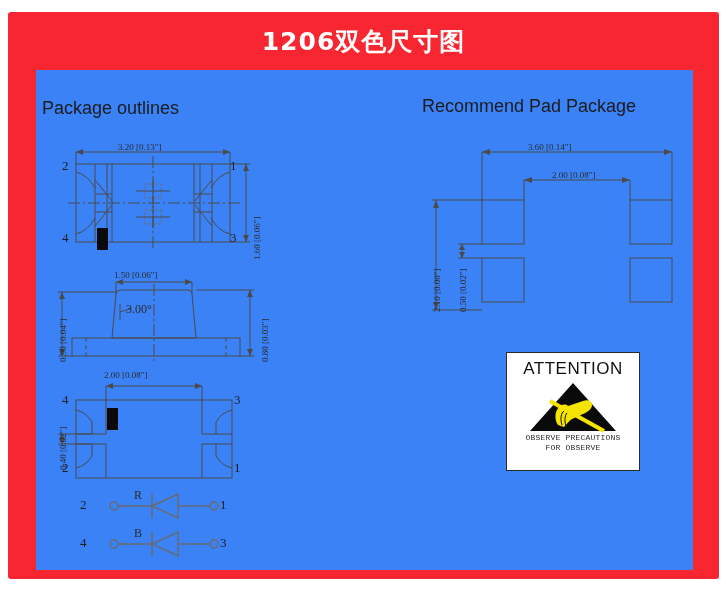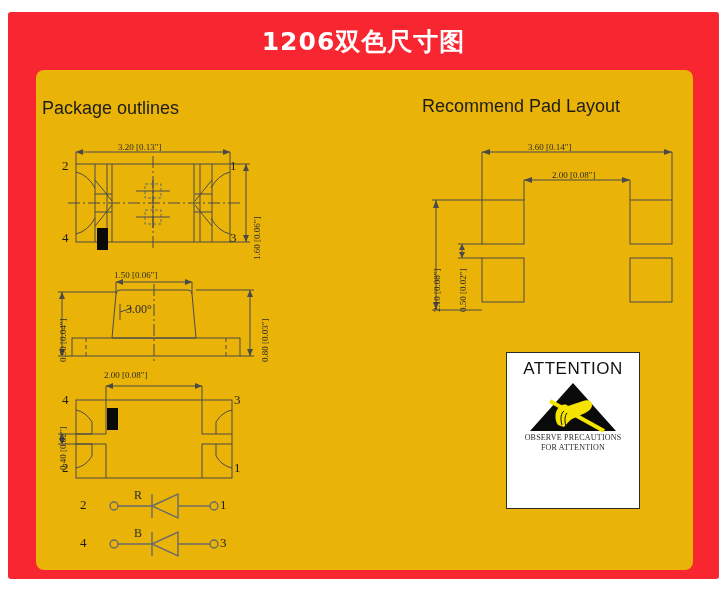--- a/index.html
+++ b/index.html
@@ -35,23 +35,22 @@
     letter-spacing:1px;
     font-family:"DejaVu Sans", sans-serif;
     line-height:1;
     white-space:nowrap;
   }
   
   .sheet{
     position:absolute;
     left:36px; top:70px;
     width:657px; height:500px;
-    background:#eab308;
+    background:#3b82f6;
     overflow:hidden;
-    border-radius:8px;
   }
   .panel-heading{
     position:absolute;
     font-size:18px;
     color:#1c1c1c;
     font-family:"Liberation Sans", sans-serif;
     white-space:nowrap;
   }
   
   .dtext{
@@ -84,21 +83,21 @@
     align-items:center;
   }
   .esd-title{
     font-family:"Liberation Sans", sans-serif;
     font-size:17px;
     color:#111;
     letter-spacing:.5px;
     margin-top:6px;
   }
   .esd-sub{
-    font-family:Liberation Serif, serif;
+    font-family:Liberation Mono, monospace;
     font-size:8px;
     color:#2b2b2b;
     text-align:center;
     line-height:1.25;
     letter-spacing:.2px;
   }
   .esd-main{
     font-family:"Liberation Sans", sans-serif;
     font-size:11px;
     color:#111;
@@ -299,21 +298,21 @@
 
       <div class="pin" style="left:44px; top:427px;">2</div>
       <div class="dtext" style="left:98px; top:418px; font-size:12px;">R</div>
       <div class="pin" style="left:184px; top:427px;">1</div>
 
       <div class="pin" style="left:44px; top:465px;">4</div>
       <div class="dtext" style="left:98px; top:456px; font-size:12px;">B</div>
       <div class="pin" style="left:184px; top:465px;">3</div>
     </div>
 
-    <div class="panel-heading" style="left:386px; top:26px;">Recommend Pad Layout</div>
+    <div class="panel-heading" style="left:386px; top:26px;">Recommend Pad Package</div>
 
     <div>
       <svg width="300" height="190" style="left:348px; top:58px;">
         <g stroke="#4a4a4a" stroke-width="1" fill="none">
 
           <line x1="98" y1="24" x2="288" y2="24"></line>
           <path d="M98,24 l8,-3 l0,6 z" fill="#4a4a4a" stroke="none"></path>
           <path d="M288,24 l-8,-3 l0,6 z" fill="#4a4a4a" stroke="none"></path>
           <line x1="98" y1="24" x2="98" y2="72"></line>
           <line x1="288" y1="24" x2="288" y2="72"></line>
@@ -342,34 +341,34 @@
           <line x1="74" y1="130" x2="98" y2="130"></line>
         </g>
       </svg>
 
       <div class="dtext" style="left:492px; top:72px;">3.60 [0.14"]</div>
       <div class="dtext" style="left:516px; top:100px;">2.00 [0.08"]</div>
       <div class="dtext vert" style="left:396px; top:242px;">2.10 [0.08"]</div>
       <div class="dtext vert" style="left:422px; top:242px;">0.50 [0.02"]</div>
     </div>
 
-    <div class="esd-box" style="left:470px; top:282px; width:134px; height:157px;">
+    <div class="esd-box" style="left:470px; top:282px; width:134px; height:119px;">
       <div class="esd-title">ATTENTION</div>
 
       <div style="position:relative; width:90px; height:52px; margin-top:2px;">
         <svg width="90" height="52" viewBox="0 0 90 52">
           <polygon points="45,2 88,50 2,50" fill="#0a0a0a"></polygon>
           <path d="M30,44 C26,38 27,30 31,26 C34,23 38,23 40,25 L55,20 C60,18 64,20 64,24 C64,28 60,31 55,33 L44,38 C41,40 38,44 36,46 Z" fill="#f5e400"></path>
           <path d="M34,44 C32,38 33,32 36,30" stroke="#0a0a0a" stroke-width="1" fill="none"></path>
           <path d="M38,45 C36,39 37,33 40,31" stroke="#0a0a0a" stroke-width="1" fill="none"></path>
           <line x1="22" y1="20" x2="76" y2="50" stroke="#f5e400" stroke-width="4"></line>
         </svg>
       </div>
 
       <div class="esd-sub">
         <div>OBSERVE PRECAUTIONS</div>
-        <div>FOR ATTENTION</div>
+        <div>FOR OBSERVE</div>
       </div>
 
     </div>
 
   </div>
 </div>
 
 </body></html>

